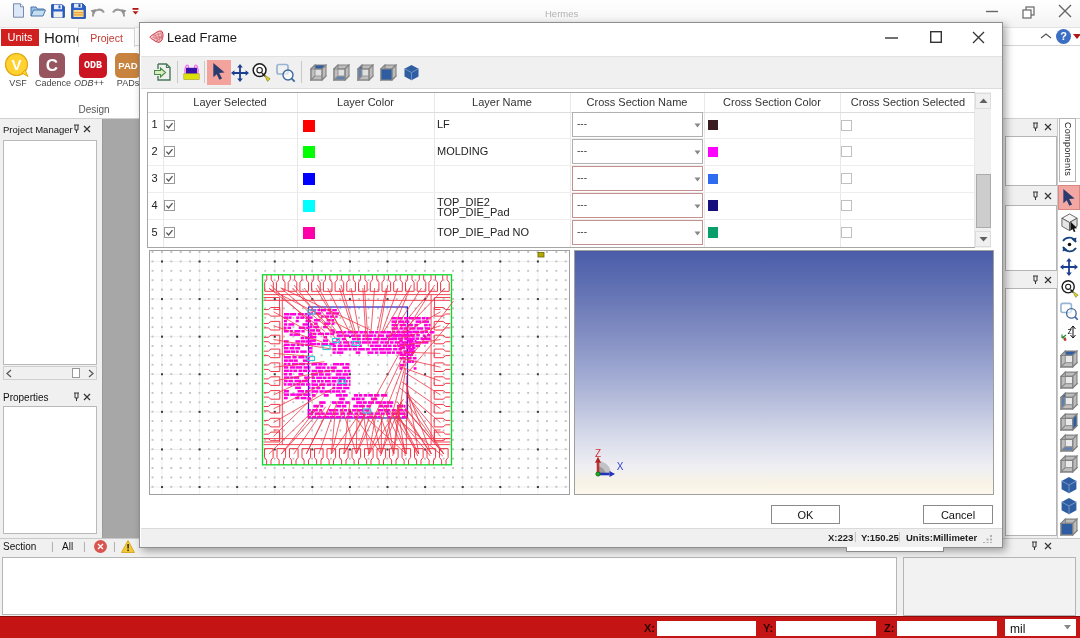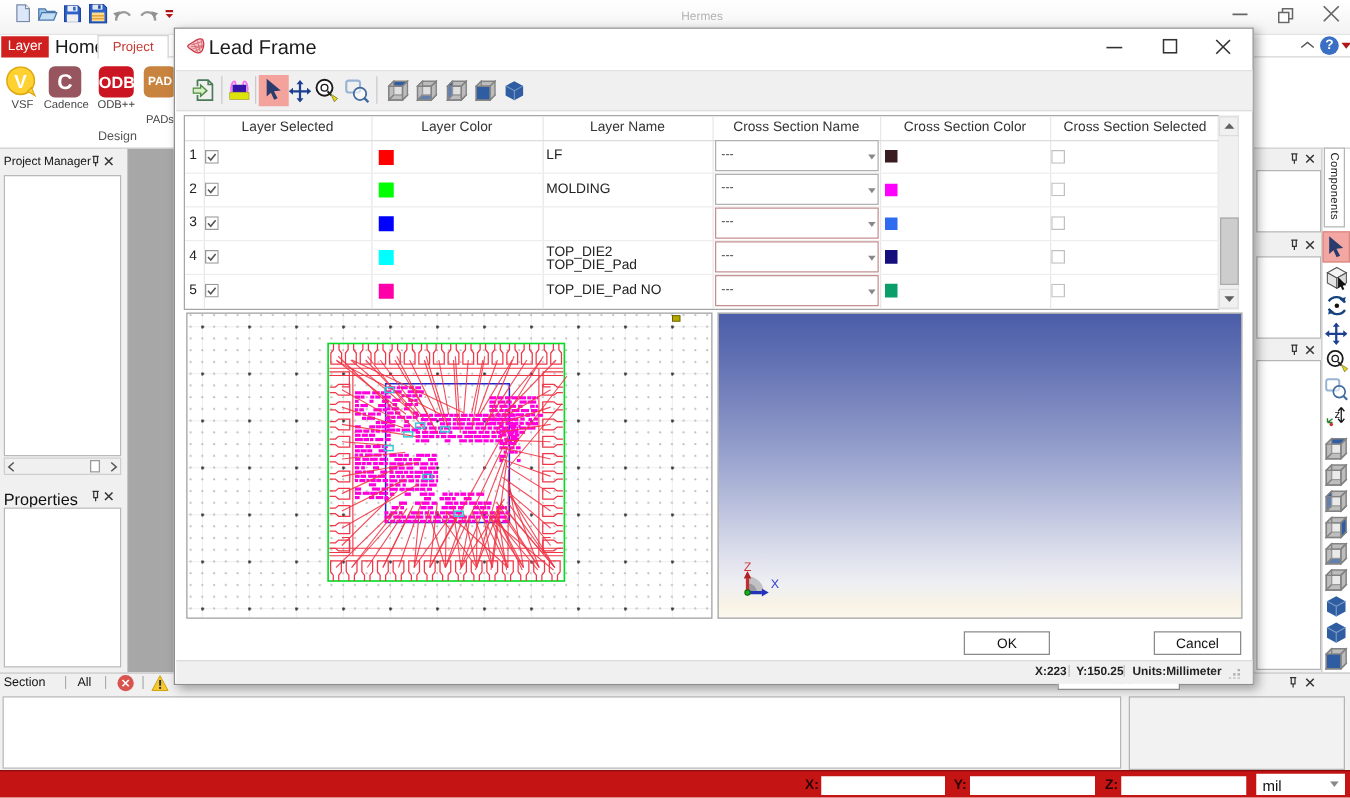--- a/index.html
+++ b/index.html
@@ -54,21 +54,21 @@
       </svg>
     </div>
 
   <svg class="abs" style="left:984px;top:3px" width="92" height="16" viewBox="0 0 92 16">
     <line x1="2" y1="8.5" x2="14" y2="8.5" stroke="#666" stroke-width="1.4"></line>
     <rect x="42" y="4" width="8" height="8" fill="none" stroke="#666" stroke-width="1.2"></rect>
     <rect x="39" y="7" width="8" height="8" fill="#fff" stroke="#666" stroke-width="1.2"></rect>
     <path d="M75,2 l12,12 M87,2 l-12,12" stroke="#666" stroke-width="1.4"></path>
   </svg>
 
-  <div class="abs" style="left:1px;top:29px;width:38px;height:17px;background:#d01f1f;color:#fff;font-size:11px;text-align:center;line-height:17px;">Layer</div>
+  <div class="abs" style="left:1px;top:29px;width:38px;height:17px;background:#d01f1f;color:#fff;font-size:11px;text-align:center;line-height:17px;">Units</div>
   <div class="abs" style="left:44px;top:29px;width:34px;height:17px;color:#1a1a1a;font-size:15px;text-align:center;line-height:17px;">Home</div>
   <div class="abs" style="left:78px;top:28px;width:57px;height:19px;background:#fff;border:1px solid #d5d5d5;border-bottom:none;color:#c43a32;font-size:10.5px;text-align:center;line-height:18px;">Project</div>
   <div class="abs" style="left:135px;top:45px;width:945px;height:1px;background:#d5d5d5;"></div>
 
   <svg class="abs" style="left:1038px;top:30px" width="16" height="12" viewBox="0 0 16 12">
       <path d="M3,8 l5,-4 l5,4" fill="none" stroke="#555" stroke-width="1.2"></path>
     </svg>
   <div class="abs" style="left:1056px;top:29px;width:15px;height:15px;border-radius:50%;background:#3a6fc4;color:#fff;font-size:11px;font-weight:bold;text-align:center;line-height:15px;">?</div>
   <svg class="abs" style="left:1073px;top:34px" width="8" height="6" viewBox="0 0 8 6">
       <path d="M0,0 h8 l-4,5 z" fill="#b01818"></path>
@@ -77,27 +77,27 @@
   <div class="abs" style="left:0;top:47px;width:1080px;height:72px;background:#fff;"></div>
   <div class="abs" style="left:0;top:118px;width:1080px;height:1px;background:#d0d0d0;"></div>
 
   <div class="abs" id="appicons" style="left:0;top:50px;width:150px;height:30px;">
       <svg class="ico" style="left:4px;top:3px" width="27" height="25" viewBox="0 0 27 25">
         <circle cx="12.5" cy="11.5" r="11" fill="#ffd231" stroke="#e0a810" stroke-width="1.2"></circle>
         <path d="M18,20 l6,3.5 l-3,-6.5z" fill="#ffd231" stroke="#e0a810" stroke-width="1"></path>
         <text x="12.5" y="17" text-anchor="middle" font-size="15" font-weight="bold" fill="#fff" font-family="Liberation Sans">V</text>
       </svg>
       <div class="ico" style="left:39px;top:3px;width:26px;height:25px;border-radius:5px;background:#97565f;color:#fff;font-size:17px;font-weight:bold;text-align:center;line-height:25px;">C</div>
-      <div class="ico" style="left:79px;top:3px;width:28px;height:25px;border-radius:5px;background:#cc1522;color:#fff;font-size:13px;font-weight:bold;text-align:center;line-height:25px;">ODB</div>
+      <div class="ico" style="left:79px;top:3px;width:28px;height:25px;border-radius:5px;background:#cc1522;color:#fff;font-size:10px;font-weight:bold;text-align:center;line-height:25px;font-family:Liberation Mono, monospace;">ODB</div>
       <div class="ico" style="left:115px;top:3px;width:26px;height:25px;border-radius:5px;background:#c8833f;color:#fff;font-size:9.5px;font-weight:bold;text-align:center;line-height:25px;">PAD</div>
     </div>
   <div class="abs" style="left:5px;top:78px;width:26px;text-align:center;font-size:9px;color:#444;">VSF</div>
   <div class="abs" style="left:33px;top:78px;width:40px;text-align:center;font-size:9px;color:#444;">Cadence</div>
-  <div class="abs" style="left:74px;top:78px;width:38px;text-align:center;font-size:9px;color:#444;">ODB++</div>
-  <div class="abs" style="left:112px;top:78px;width:32px;text-align:center;font-size:9px;color:#444;margin-top:12px;">PADs</div>
+  <div class="abs" style="left:74px;top:78px;width:38px;text-align:left;font-size:9px;color:#444;font-style:italic;">ODB++</div>
+  <div class="abs" style="left:112px;top:78px;width:32px;text-align:center;font-size:9px;color:#444;">PADs</div>
   <div class="abs" style="left:64px;top:104px;width:60px;text-align:center;font-size:10px;color:#555;">Design</div>
 
   <div class="abs" style="left:0;top:119px;width:1080px;height:419px;background:#a7a7a7;"></div>
 
   <div class="abs" style="left:0;top:119px;width:103px;height:419px;background:#f0f0f0;border-right:1px solid #9a9a9a;"></div>
   <div class="abs" style="left:3px;top:124px;font-size:9.5px;color:#111;">Project Manager</div>
   <svg class="abs" style="left:72px;top:124px" width="9" height="10" viewBox="0 0 9 10">
       <path d="M2,1 h5 M3,1 v5 h3 v-5 M4.5,6 v3" stroke="#333" stroke-width="1" fill="none"></path>
     </svg>
   <svg class="abs" style="left:83px;top:125px" width="8" height="8" viewBox="0 0 8 8">
@@ -107,21 +107,21 @@
 
   <div class="abs" style="left:3px;top:366px;width:94px;height:14px;background:#f0f0f0;border:1px solid #cfcfcf;"></div>
   <svg class="abs" style="left:5px;top:369px" width="8" height="9" viewBox="0 0 8 9">
       <path d="M6,1 l-4,3.5 l4,3.5" fill="none" stroke="#555" stroke-width="1.2"></path>
     </svg>
   <svg class="abs" style="left:87px;top:369px" width="8" height="9" viewBox="0 0 8 9">
       <path d="M2,1 l4,3.5 l-4,3.5" fill="none" stroke="#555" stroke-width="1.2"></path>
     </svg>
   <div class="abs" style="left:72px;top:368px;width:8px;height:10px;background:#fff;border:1px solid #999;"></div>
 
-  <div class="abs" style="left:3px;top:392px;font-size:13px;color:#111;">Properties</div>
+  <div class="abs" style="left:3px;top:392px;font-size:10px;color:#111;">Properties</div>
   <svg class="abs" style="left:72px;top:392px" width="9" height="10" viewBox="0 0 9 10">
       <path d="M2,1 h5 M3,1 v5 h3 v-5 M4.5,6 v3" stroke="#333" stroke-width="1" fill="none"></path>
     </svg>
   <svg class="abs" style="left:83px;top:393px" width="8" height="8" viewBox="0 0 8 8">
       <path d="M1,1 l6,6 M7,1 l-6,6" stroke="#333" stroke-width="1.2"></path>
     </svg>
   <div class="abs" style="left:3px;top:406px;width:94px;height:128px;background:#fff;border:1px solid #b9b9b9;"></div>
 
   <div class="abs" style="left:1003px;top:119px;width:54px;height:419px;background:#f0f0f0;"></div>
   <div class="abs" id="rightpanels" style="left:1003px;top:119px;width:57px;height:419px;">
@@ -296,21 +296,21 @@
 </div>
 
 <div class="abs" style="left:139px;top:22px;width:864px;height:526px;background:#fff;border:1px solid #8f8f8f;box-shadow:3px 3px 8px rgba(0,0,0,0.35);">
 
   <div class="abs" id="dlgicon" style="left:9px;top:7px;width:14px;height:14px;">
       <svg class="ico" style="left:0px;top:0px" width="15" height="14" viewBox="0 0 15 14">
         <path d="M13,1.5 C14.2,3.5 14.3,6 13.5,8.5 C12.8,11 11,12.8 8.5,12.2 C6.5,11.8 5.5,10.5 3.8,9.5 C2.2,8.6 0.8,8 1.2,6.8 C1.6,5.6 3.5,5 5,4 C7,2.6 9,1 11,1 C12,1 12.6,1 13,1.5 Z" fill="#f3c9cb" stroke="#cc3344" stroke-width="1"></path>
         <path d="M4,6 l8,-2.5 M3.5,7.5 l9.5,-1 M5,9 l8,-2 M7,11 l6,-3.5 M9,2.5 l2,8.5 M6,4.5 l3,7 M12,2 l1,7" stroke="#d8666e" stroke-width="0.7" fill="none"></path>
       </svg>
     </div>
-  <div class="abs" style="left:27px;top:7px;font-size:16px;color:#1a1a1a;">Lead Frame</div>
+  <div class="abs" style="left:27px;top:7px;font-size:13px;color:#1a1a1a;">Lead Frame</div>
   <svg class="abs" style="left:745px;top:14px" width="13" height="2" viewBox="0 0 13 2">
       <line x1="0" y1="1" x2="13" y2="1" stroke="#333" stroke-width="1.4"></line>
     </svg>
   <svg class="abs" style="left:790px;top:8px" width="12" height="12" viewBox="0 0 12 12">
       <rect x="0.7" y="0.7" width="10.6" height="10.6" fill="none" stroke="#333" stroke-width="1.4"></rect>
     </svg>
   <svg class="abs" style="left:832px;top:8px" width="13" height="13" viewBox="0 0 13 13">
       <path d="M1,1 l11,11 M12,1 l-11,11" stroke="#333" stroke-width="1.3"></path>
     </svg>
 

